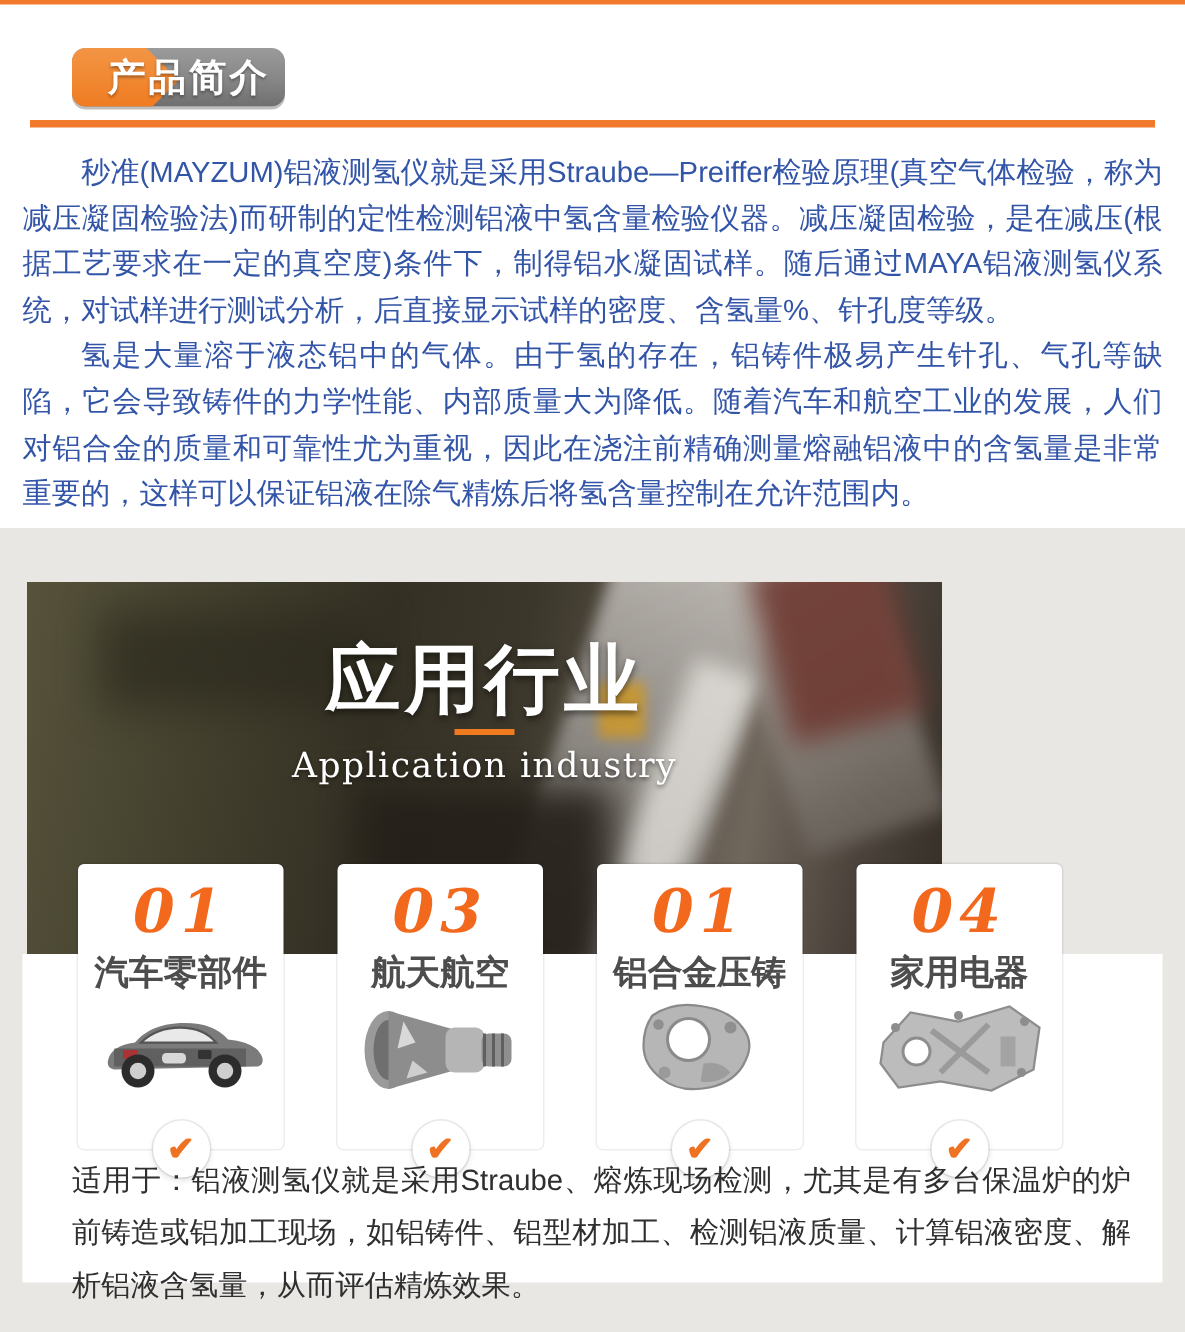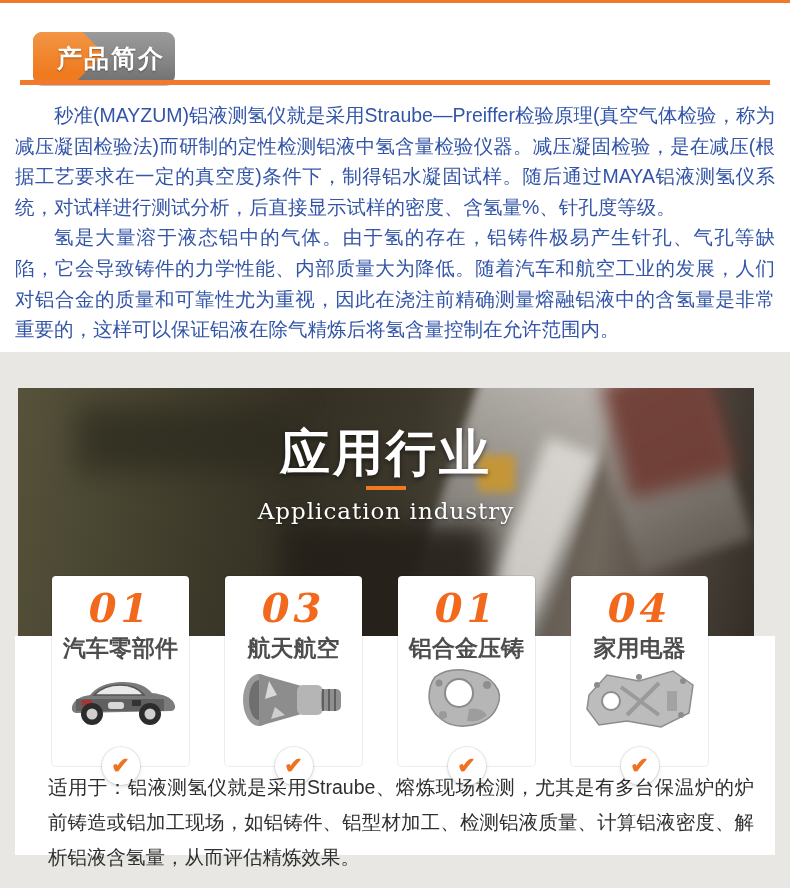--- a/index.html
+++ b/index.html
@@ -3,21 +3,21 @@
 <meta charset="utf-8">
 <style>
   html,body{margin:0;padding:0;}
   body{font-family:"Liberation Sans",sans-serif;}
   .page{position:relative;width:790px;height:888px;background:#ffffff;overflow:hidden;}
 
   
   .top-bar{position:absolute;left:0;top:0;width:790px;height:3px;background:#f0792c;}
 
   
-  .badge{position:absolute;left:33px;top:32px;width:142px;height:52px;border-radius:9px;
+  .badge{position:absolute;left:48px;top:32px;width:142px;height:39px;border-radius:9px;
     background:linear-gradient(180deg,#9b9b9b 0%,#868686 55%,#6f6f6f 100%);
     box-shadow:0 2px 0 rgba(0,0,0,0.25);overflow:hidden;}
   .badge .corner{position:absolute;left:-34px;top:-22px;width:90px;height:80px;
     transform:rotate(45deg);
     background:linear-gradient(135deg,#f6b06a 0%,#ef7a1f 70%);}
   .badge .label{position:absolute;left:0;top:0;width:100%;height:100%;
     display:flex;align-items:center;justify-content:center;
     color:#ffffff;font-size:25px;font-weight:bold;letter-spacing:2px;
     text-shadow:0 1px 2px rgba(0,0,0,0.35);padding-left:14px;box-sizing:border-box;}
 
@@ -27,21 +27,21 @@
   
   .intro{position:absolute;left:15px;top:100px;width:760px;color:#3355a8;
     font-size:19.5px;line-height:30.6px;text-align:justify;}
   .intro p{margin:0;text-indent:2em;}
 
   
   .section{position:absolute;left:0;top:352px;width:790px;height:536px;background:#e8e7e4;}
   .white-panel{position:absolute;left:15px;top:284px;width:760px;height:219px;background:#ffffff;}
 
   
-  .photo{position:absolute;left:18px;top:36px;width:736px;height:248px;overflow:hidden;
+  .photo{position:absolute;left:18px;top:36px;width:610px;height:248px;overflow:hidden;
     background:linear-gradient(100deg,#56523b 0%,#45422f 18%,#343024 38%,#3c372b 52%,#554e44 66%,#6f665c 78%,#4a423a 90%,#332d26 100%);}
   .photo .blob{position:absolute;}
   .blob.metal1{left:57%;top:-15%;width:19%;height:135%;transform:rotate(18deg);
     background:linear-gradient(180deg,#cfcbc6 0%,#8e8a85 55%,#55504b 100%);filter:blur(5px);opacity:.85;}
   .blob.metal2{left:66%;top:20%;width:7%;height:95%;transform:rotate(21deg);
     background:#e8e5e0;filter:blur(7px);opacity:.75;}
   .blob.metal3{left:80%;top:-10%;width:16%;height:80%;transform:rotate(-18deg);
     background:linear-gradient(180deg,#b9b4ae 0%,#6d665f 100%);filter:blur(6px);opacity:.8;}
   .blob.red1{right:4%;top:-8%;width:15%;height:48%;transform:rotate(-15deg);
     background:#6e3a32;filter:blur(9px);opacity:.9;}

